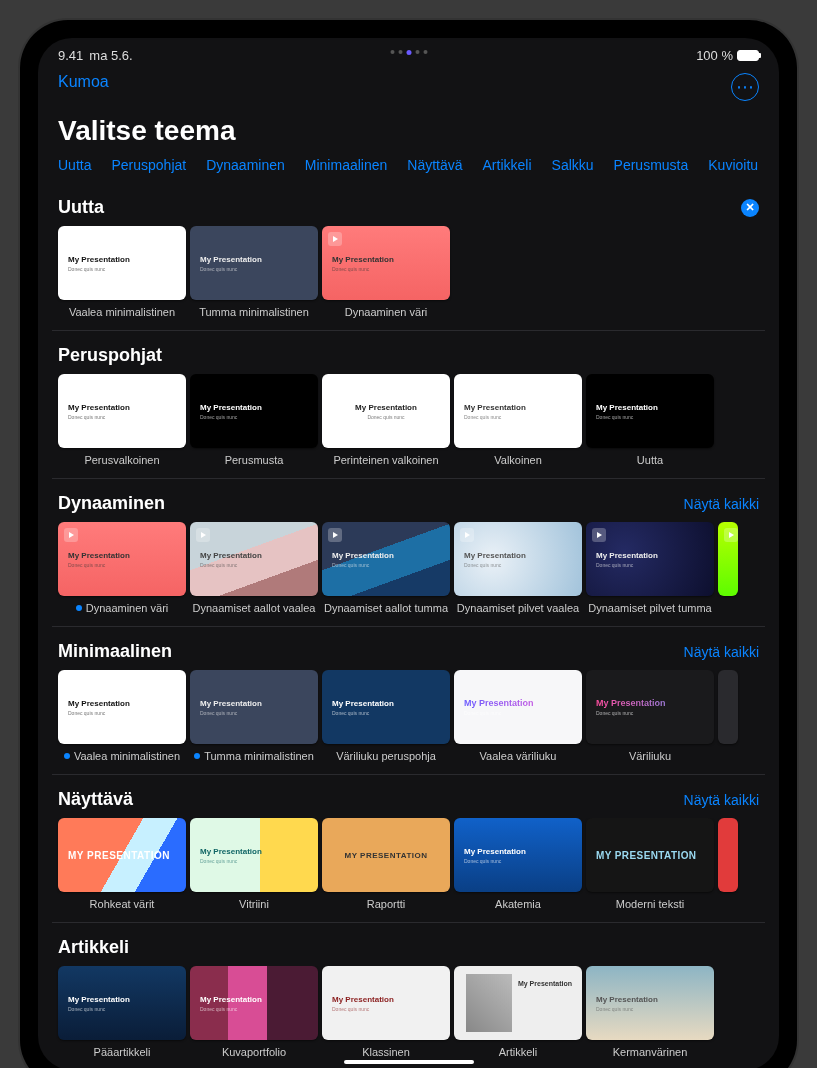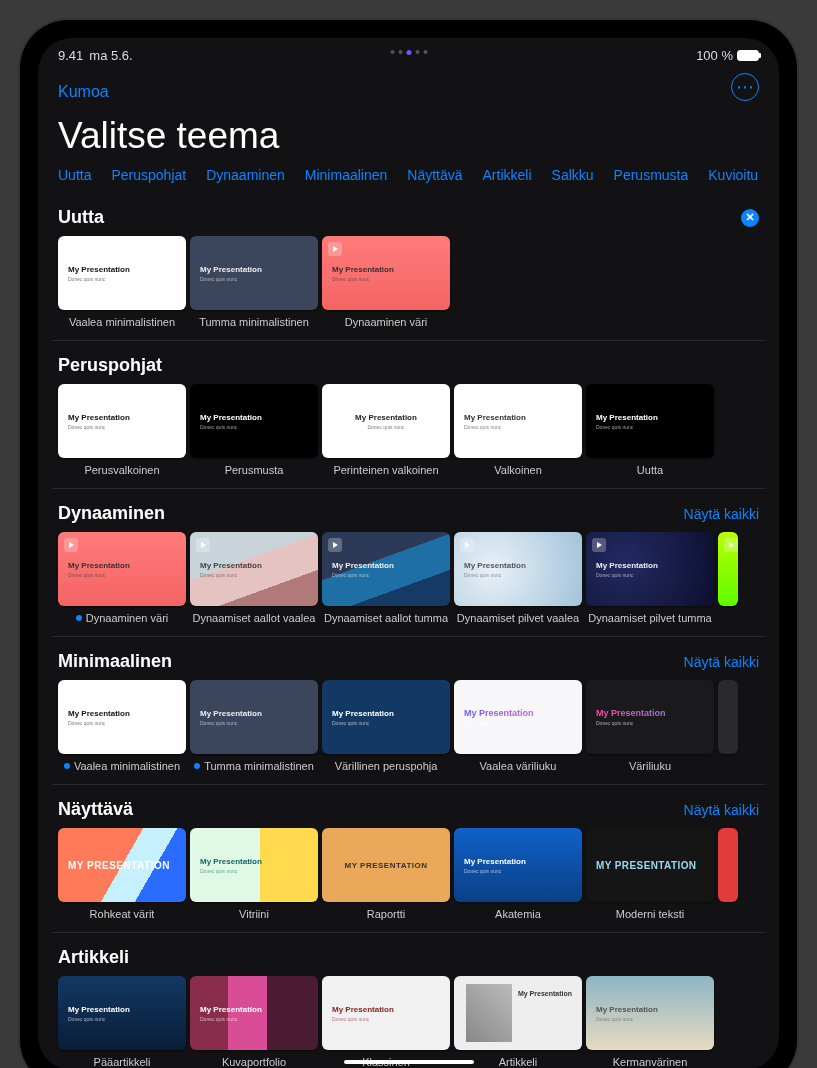--- a/index.html
+++ b/index.html
@@ -40,31 +40,31 @@
     font-weight: 400;
   }
   .status-left { display: flex; gap: 6px; align-items:center; }
   .status-right { display:flex; align-items:center; gap:4px; }
   .battery { width:22px; height:11px; border:1px solid #fff; border-radius:3px; position:relative; background:#fff; }
   .battery::after { content:''; position:absolute; right:-3px; top:2px; width:2px; height:5px; background:#fff; border-radius:0 1px 1px 0;}
   .dots { display:flex; gap:4px; position:absolute; left:50%; top:12px; transform:translateX(-50%);}
   .dots span{ width:4px; height:4px; border-radius:50%; background:#555;}
   .dots span:nth-child(3){ background:#6a5aff; width:5px;height:5px;}
   .nav-row {
-    display:flex; justify-content:space-between; align-items:flex-end;
+    display:flex; justify-content:space-between; align-items:flex-start;
     padding: 6px 20px 0;
   }
   .link-primary { color:#0a84ff; font-size:16px; }
   .circle-btn {
     width:28px; height:28px; border:1.5px solid #0a84ff; border-radius:50%;
     display:flex; align-items:center; justify-content:center; color:#0a84ff; font-size:18px; line-height:1;
     cursor:pointer;
   }
   .title {
-    font-size: 37px; font-weight:400; padding: 14px 20px 10px;
+    font-size: 28px; font-weight:700; padding: 14px 20px 10px;
   }
   .tabs {
     display:flex; gap:20px; padding: 0 20px 10px; font-size:14px; color:#0a84ff;
     border-bottom:none;
   }
   .tabs span{ cursor:pointer; }
   .content { flex:1; overflow-y:auto; padding: 0 14px 20px; }
   .section { margin-top: 14px; }
   .section-head {
     display:flex; justify-content:space-between; align-items:center;
@@ -370,21 +370,21 @@
                 <span class="dotmark"></span>
                 <span>Tumma minimalistinen</span>
               </div>
             </div>
             <div class="card">
               <div class="thumb t-navy">
                 <div class="pt">My Presentation</div>
                 <div class="ps">Donec quis nunc</div>
               </div>
               <div class="card-label">
-                <span>Värillinen peruspohja</span>
+                <span>Väriliuku peruspohja</span>
               </div>
             </div>
             <div class="card">
               <div class="thumb t-lightgrad">
                 <div class="pt">My Presentation</div>
                 <div class="ps">Donec quis nunc</div>
               </div>
               <div class="card-label">
                 <span>Vaalea väriliuku</span>
               </div>

